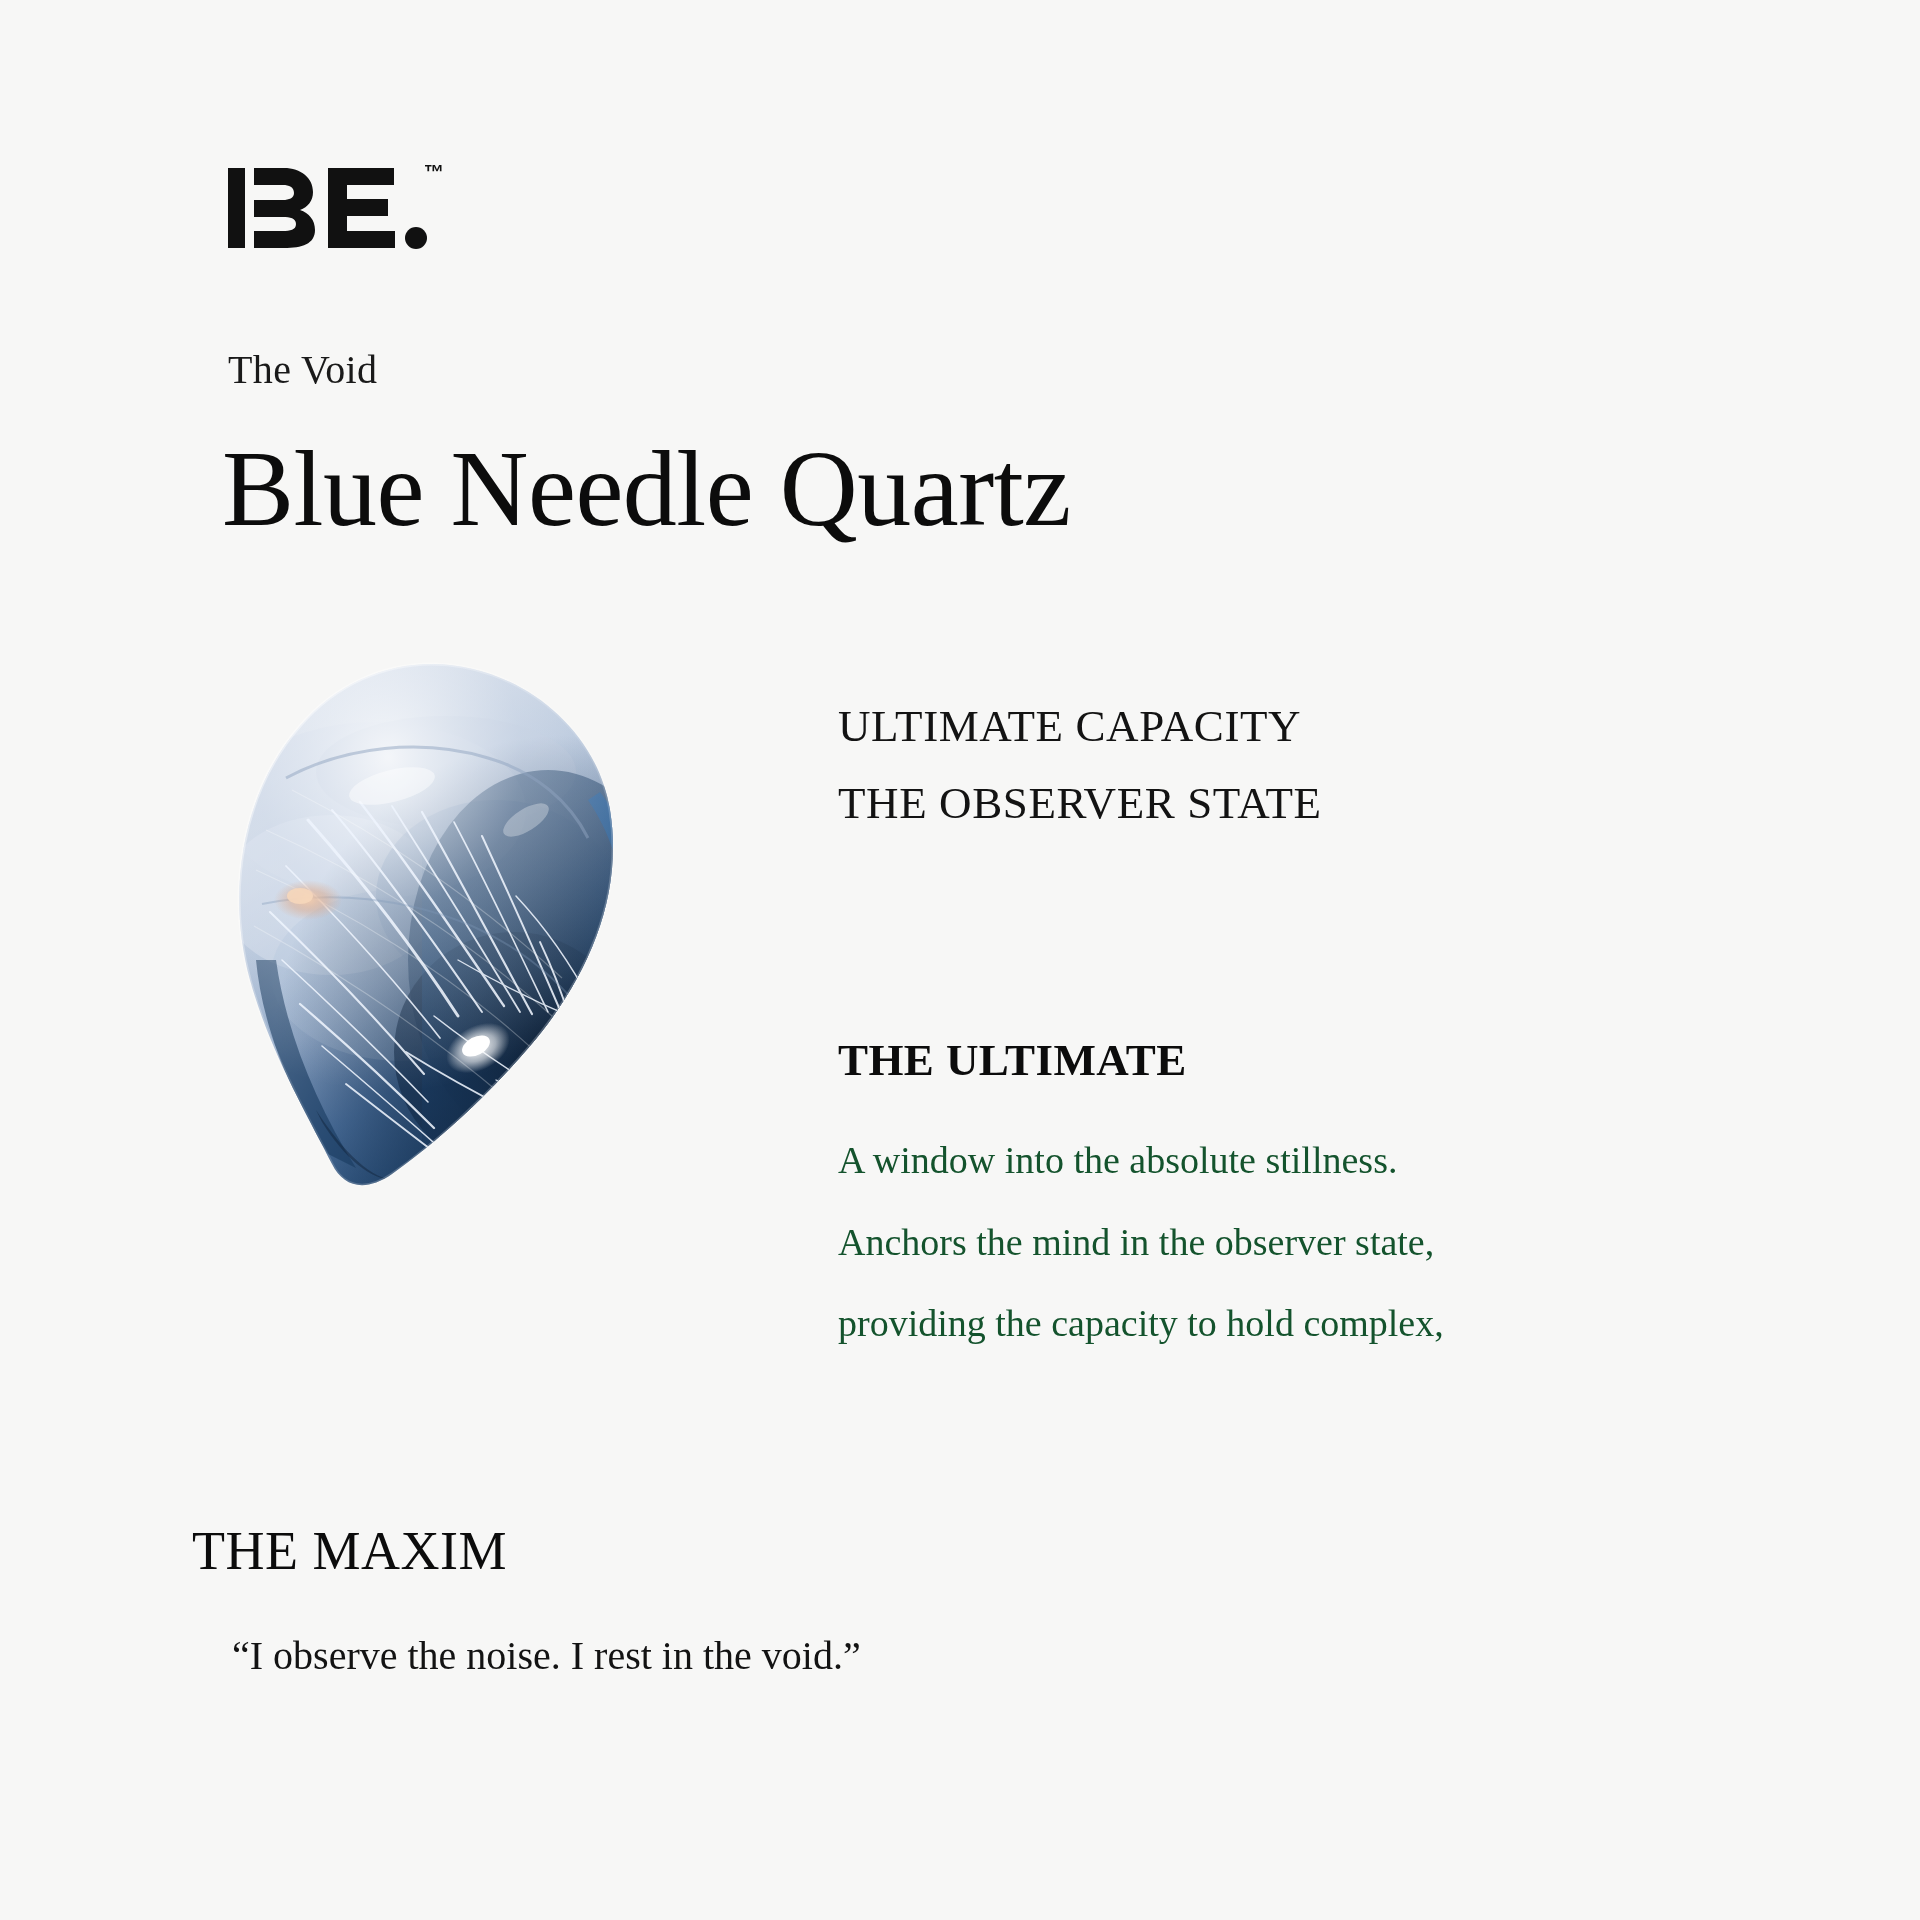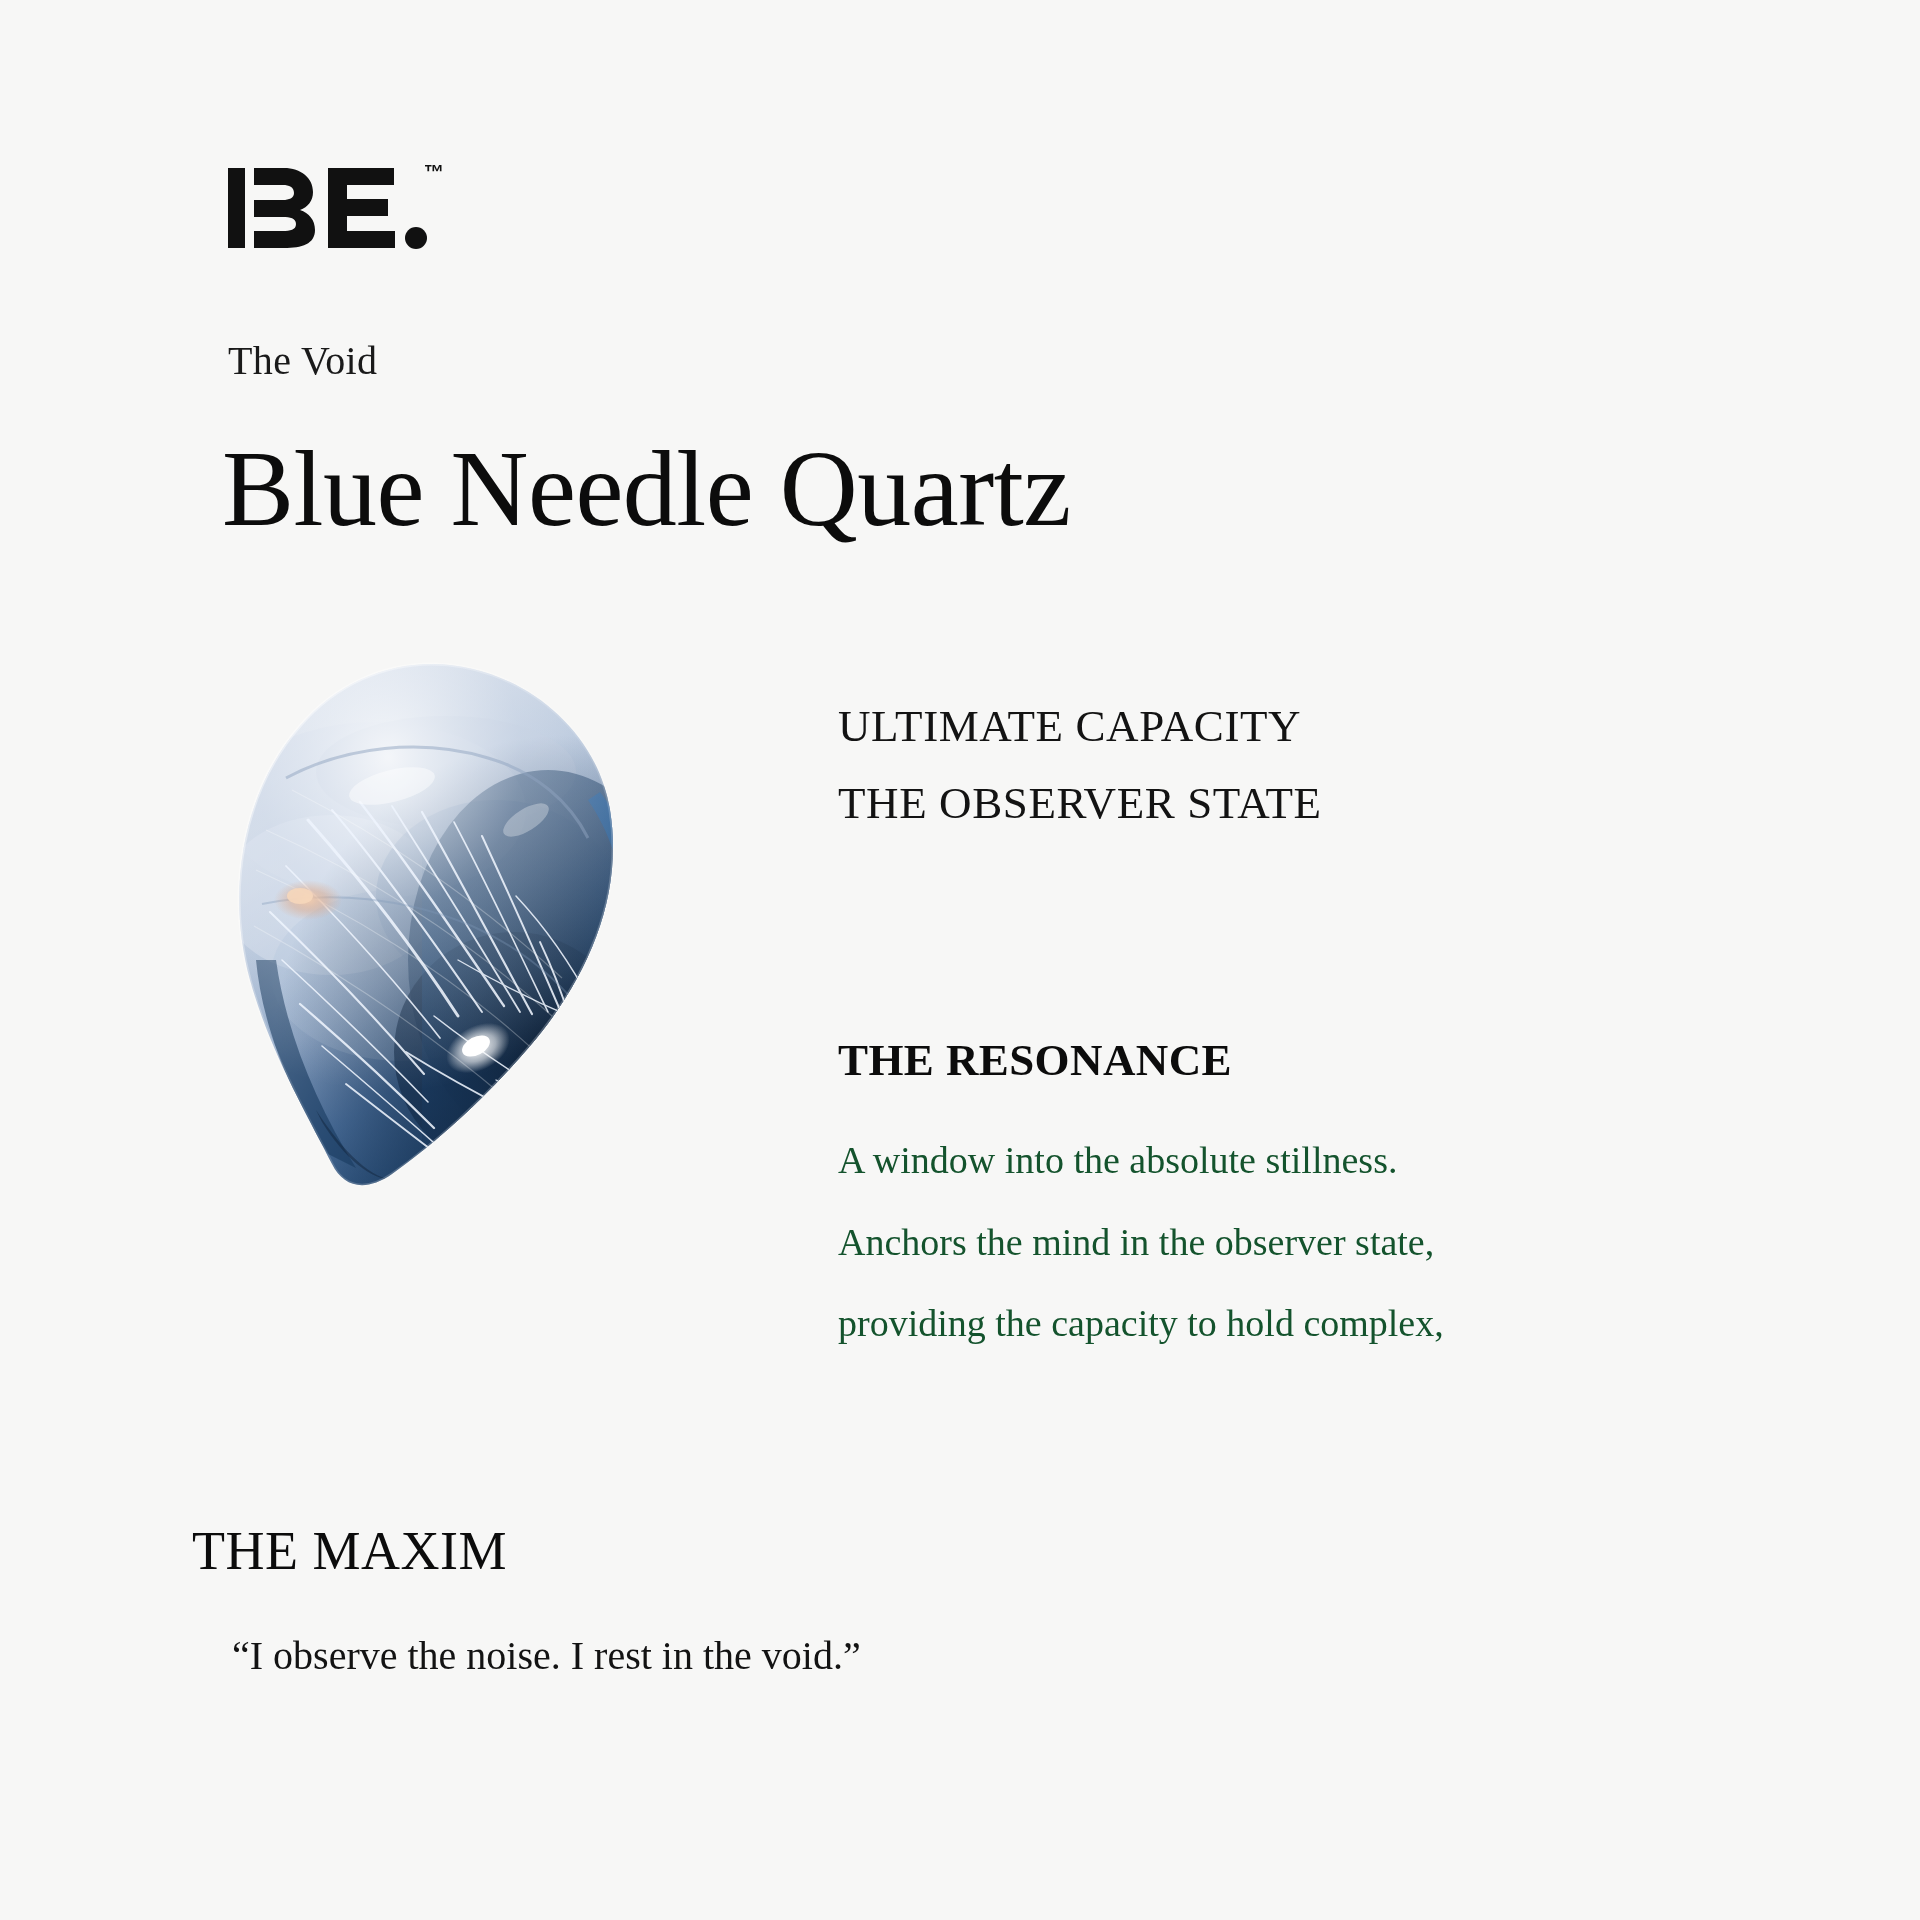--- a/index.html
+++ b/index.html
@@ -47,21 +47,21 @@
     font-weight: 700;
     letter-spacing: 0.5px;
     color: #111111;
     line-height: 1;
   }
 
   
   .eyebrow {
     position: absolute;
     left: 228px;
-    top: 341px;
+    top: 350px;
     font-family: "Liberation Serif", "DejaVu Serif", serif;
     font-size: 40px;
     letter-spacing: 0.4px;
     color: #1a1a1a;
     line-height: 1;
   }
   .title {
     position: absolute;
     left: 222px;
     top: 404px;
@@ -311,21 +311,21 @@
                C30 232 46 132 104 66
                C140 24 188 4 236 4 Z" fill="none" stroke="url(#rimGrad)" stroke-width="3"></path>
     </svg>
   </div>
 
   <div class="right-col">
     <div class="cap-line">ULTIMATE CAPACITY</div>
     <div class="cap-line">THE OBSERVER STATE</div>
   </div>
 
-  <div class="resonance-head">THE RESONANCE</div>
+  <div class="resonance-head">THE ULTIMATE</div>
   <div class="resonance-body">
     <span class="bline">A window into the absolute stillness.</span>
     <span class="bline">Anchors the mind in the observer state,</span>
     <span class="bline">providing the capacity to hold complex,</span>
   </div>
 
   <div class="maxim-head">THE MAXIM</div>
   <div class="maxim-quote">“I observe the noise. I rest in the void.”</div>
 
 </div>

